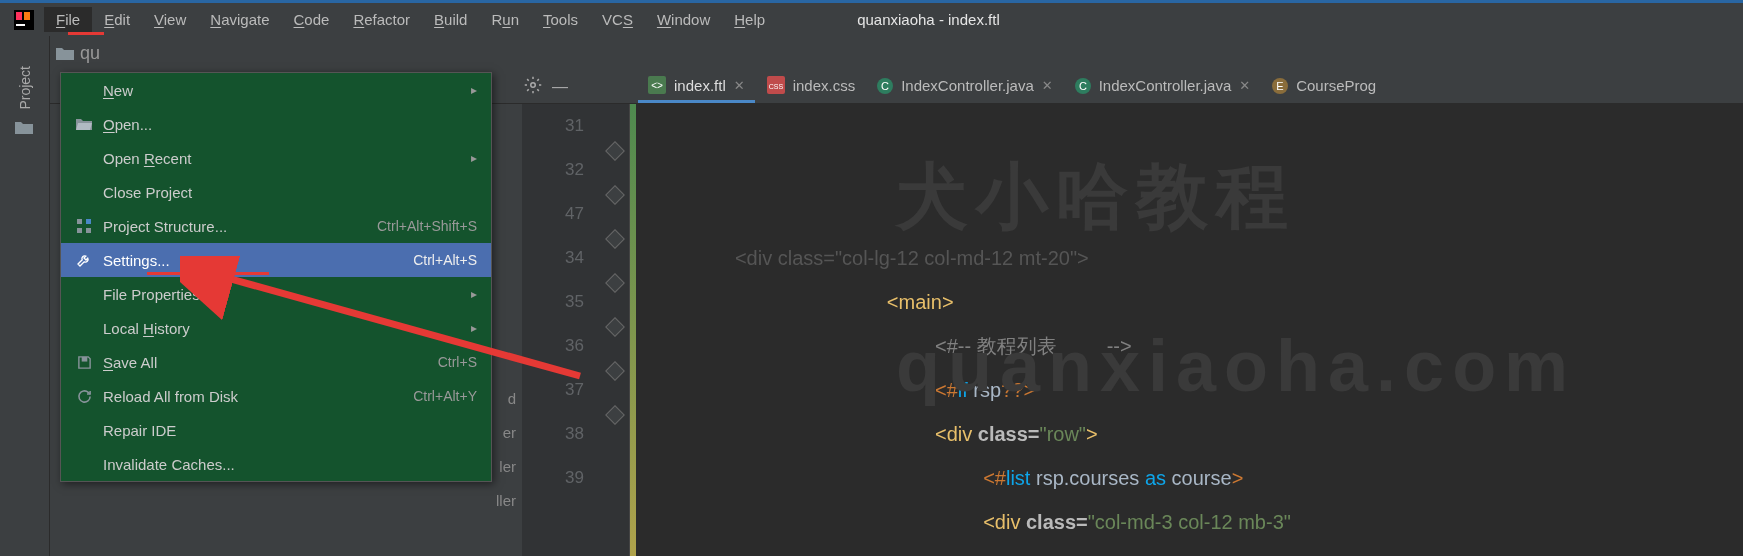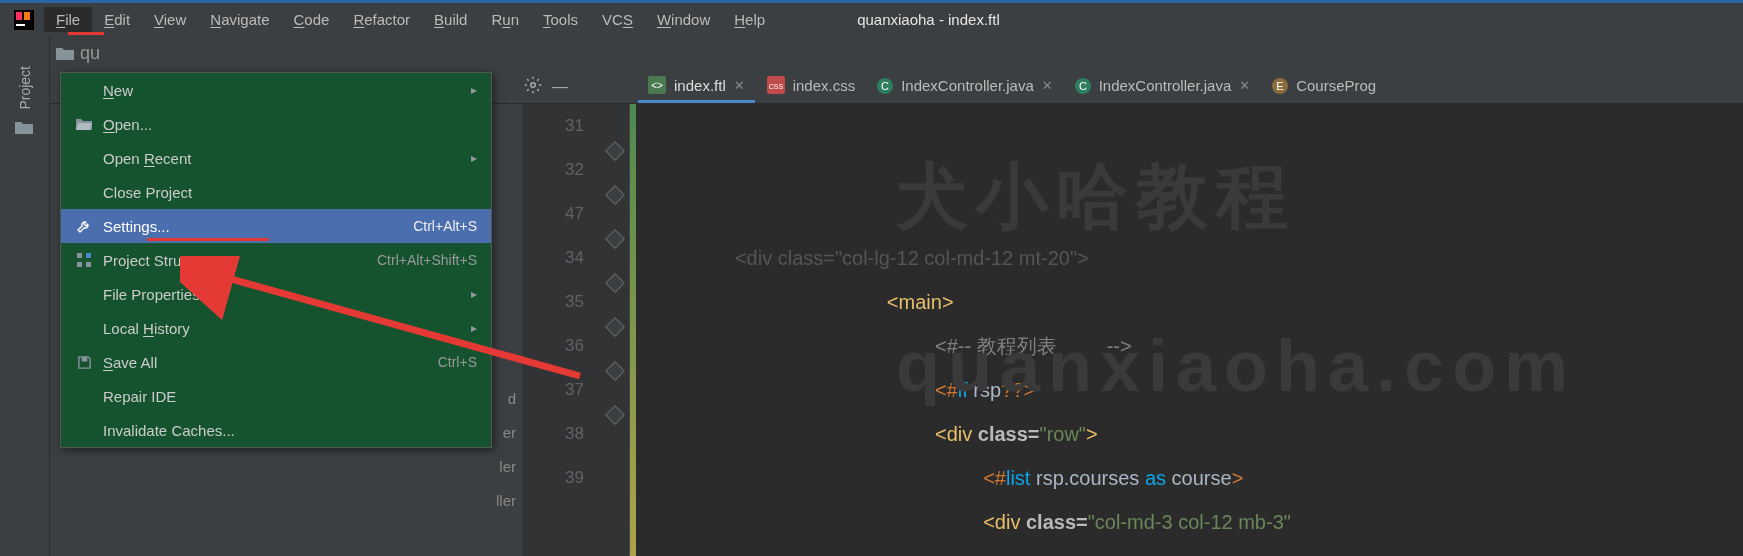--- a/index.html
+++ b/index.html
@@ -227,46 +227,46 @@
             <span>Open <span class="menu-underline">R</span>ecent</span>
           </div>
           <span class="dd-arrow">▸</span>
       </div>
       <div class="dd-row">
         <div class="dd-left">
             <span class="dd-icon"></span>
             <span>Close Pro<span class="menu-underline">j</span>ect</span>
           </div>
       </div>
-      <div class="dd-row highlight">
-        <div class="dd-left">
-            <span class="dd-icon">
-              <svg width="16" height="16" viewBox="0 0 24 24" fill="none" stroke="#fff" stroke-width="2">
-                <path d="M14.7 6.3a4 4 0 0 0-5.4 5.4L3 18l3 3 6.3-6.3a4 4 0 0 0 5.4-5.4L15 12l-3-3 2.7-2.7z"></path>
-              </svg>
-            </span>
-            <span>Settings...</span>
-          </div>
-        <span class="dd-shortcut">Ctrl+Alt+S</span>
-        <div class="settings-underline"></div>
-      </div>
       <div class="dd-row">
         <div class="dd-left">
             <span class="dd-icon">
               <svg width="16" height="16" viewBox="0 0 16 16">
                 <rect x="1" y="1" width="5" height="5" fill="#87939a"></rect>
                 <rect x="1" y="10" width="5" height="5" fill="#87939a"></rect>
                 <rect x="10" y="1" width="5" height="5" fill="#4a88c7"></rect>
                 <rect x="10" y="10" width="5" height="5" fill="#87939a"></rect>
               </svg>
             </span>
             <span>Project Structure...</span>
           </div>
         <span class="dd-shortcut">Ctrl+Alt+Shift+S</span>
       </div>
+      <div class="dd-row highlight">
+        <div class="dd-left">
+            <span class="dd-icon">
+              <svg width="16" height="16" viewBox="0 0 24 24" fill="none" stroke="#fff" stroke-width="2">
+                <path d="M14.7 6.3a4 4 0 0 0-5.4 5.4L3 18l3 3 6.3-6.3a4 4 0 0 0 5.4-5.4L15 12l-3-3 2.7-2.7z"></path>
+              </svg>
+            </span>
+            <span>Settings...</span>
+          </div>
+        <span class="dd-shortcut">Ctrl+Alt+S</span>
+        <div class="settings-underline"></div>
+      </div>
       <div class="dd-row">
         <div class="dd-left">
             <span class="dd-icon"></span>
             <span>File Properties</span>
           </div>
           <span class="dd-arrow">▸</span>
       </div>
       <div class="dd-row">
         <div class="dd-left">
             <span class="dd-icon"></span>
@@ -278,20 +278,32 @@
         <div class="dd-left">
             <span class="dd-icon">
               <svg width="15" height="15" viewBox="0 0 16 16">
                 <path d="M2 2h10l2 2v10H2z" fill="none" stroke="#87939a" stroke-width="1.5"></path>
                 <rect x="5" y="2" width="6" height="5" fill="#87939a"></rect>
               </svg>
             </span>
             <span><span class="menu-underline">S</span>ave All</span>
           </div>
         <span class="dd-shortcut">Ctrl+S</span>
+      </div>
+      <div class="dd-row">
+        <div class="dd-left">
+            <span class="dd-icon">
+              <svg width="15" height="15" viewBox="0 0 24 24" fill="none" stroke="#87939a" stroke-width="2.5">
+                <path d="M21 12a9 9 0 1 1-3-6.7L21 8"></path>
+                <path d="M21 3v5h-5"></path>
+              </svg>
+            </span>
+            <span>Reload All from Disk</span>
+          </div>
+        <span class="dd-shortcut">Ctrl+Alt+Y</span>
       </div>
       <div class="dd-row">
         <div class="dd-left">
             <span class="dd-icon"></span>
             <span>Repair IDE</span>
           </div>
       </div>
       <div class="dd-row">
         <div class="dd-left">
             <span class="dd-icon"></span>

